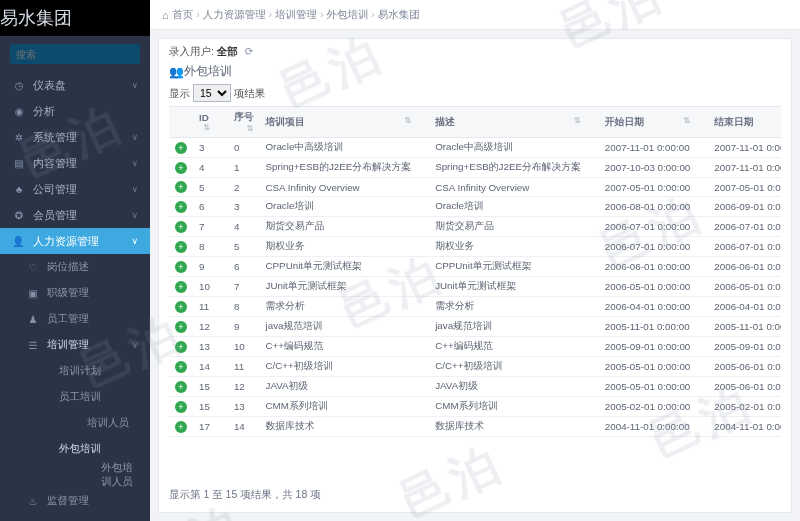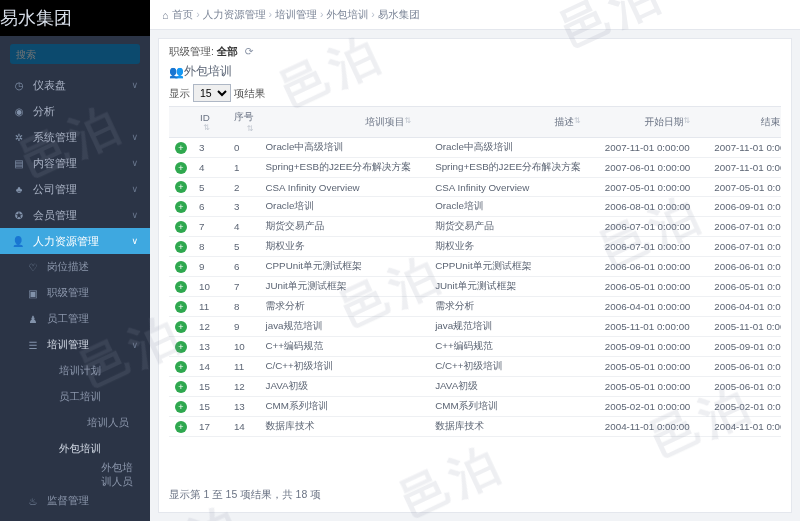--- a/index.html
+++ b/index.html
@@ -22,21 +22,21 @@
 .bc .home{color:#7a8496}
 .bc .sep{color:#b7bfcc}
 .panel{margin:8px;background:#fff;border:1px solid #e4e7ed;padding:6px 10px 10px 10px;flex:1;display:flex;flex-direction:column;overflow:hidden}
 .filter{font-size:10.5px;color:#555}
 .filter .val{font-weight:bold;color:#333}
 .title{margin-top:4px;font-size:12px;color:#5a6475;display:flex;align-items:center}
 .showrow{margin-top:4px;font-size:10.5px;color:#555}
 .showrow select{border:1px solid #aeb7c5;height:18px;font-size:10.5px;padding:0 2px}
 .tbl{margin-top:4px;flex:1;overflow:auto}
 table{width:100%;border-collapse:collapse;font-size:9.8px}
-th{background:#f6f7f9;color:#6a7384;font-weight:normal;border-top:1px solid #e4e7ed;border-bottom:1px solid #e4e7ed;padding:4px 6px;text-align:right;white-space:nowrap}
+th{background:#f6f7f9;color:#6a7384;font-weight:bold;border-top:1px solid #e4e7ed;border-bottom:1px solid #e4e7ed;padding:4px 6px;text-align:left;white-space:nowrap}
 th .sort{float:right;color:#c0c6cf;font-size:8px}
 td{border-bottom:1px solid #eef0f3;padding:3px 6px;color:#5c6574;white-space:nowrap}
 .expbtn{display:inline-block;width:12px;height:12px;border-radius:50%;background:#2fa84f;color:#fff;text-align:center;line-height:12px;font-size:9px}
 .pager{font-size:10.5px;color:#6a7384}
 .wm{position:absolute;font-size:48px;color:rgba(140,150,165,.15);transform:rotate(-25deg);pointer-events:none;font-weight:700;letter-spacing:4px}
 </style>
 </head>
 <body>
 
 <div class="app">
@@ -127,21 +127,21 @@
       </div>
   </div>
 
   <div class="main">
     <div class="bc">
       <span class="home">⌂</span>
       <span id="bc"><span>首页</span> <span class="sep">›</span> <span>人力资源管理</span> <span class="sep">›</span> <span>培训管理</span> <span class="sep">›</span> <span>外包培训</span> <span class="sep">›</span> <span>易水集团</span></span>
     </div>
     <div class="panel">
       <div class="filter">
-        <span>职级管理:</span>
+        <span>录入用户:</span>
         <span class="val">全部</span>
         <span style="margin-left:4px;color:#8a94a6">⟳</span>
       </div>
       <div class="title">
         <span>👥</span>
         <span>外包培训</span>
       </div>
       <div class="showrow">
         <span>显示</span>
         <select><option>15</option></select>
@@ -180,21 +180,21 @@
               </tr>
               <tr>
                 <td><span class="expbtn">+</span></td>
   <td>4</td>
   <td></td>
   <td>1</td>
   <td>Spring+ESB的J2EE分布解决方案</td>
                 <td></td>
   <td>Spring+ESB的J2EE分布解决方案</td>
                 <td></td>
-  <td>2007-06-01 0:00:00</td>
+  <td>2007-10-03 0:00:00</td>
                 <td></td>
   <td>2007-11-01 0:00:00</td>
               </tr>
               <tr>
                 <td><span class="expbtn">+</span></td>
   <td>5</td>
   <td></td>
   <td>2</td>
   <td>CSA Infinity Overview</td>
                 <td></td>

